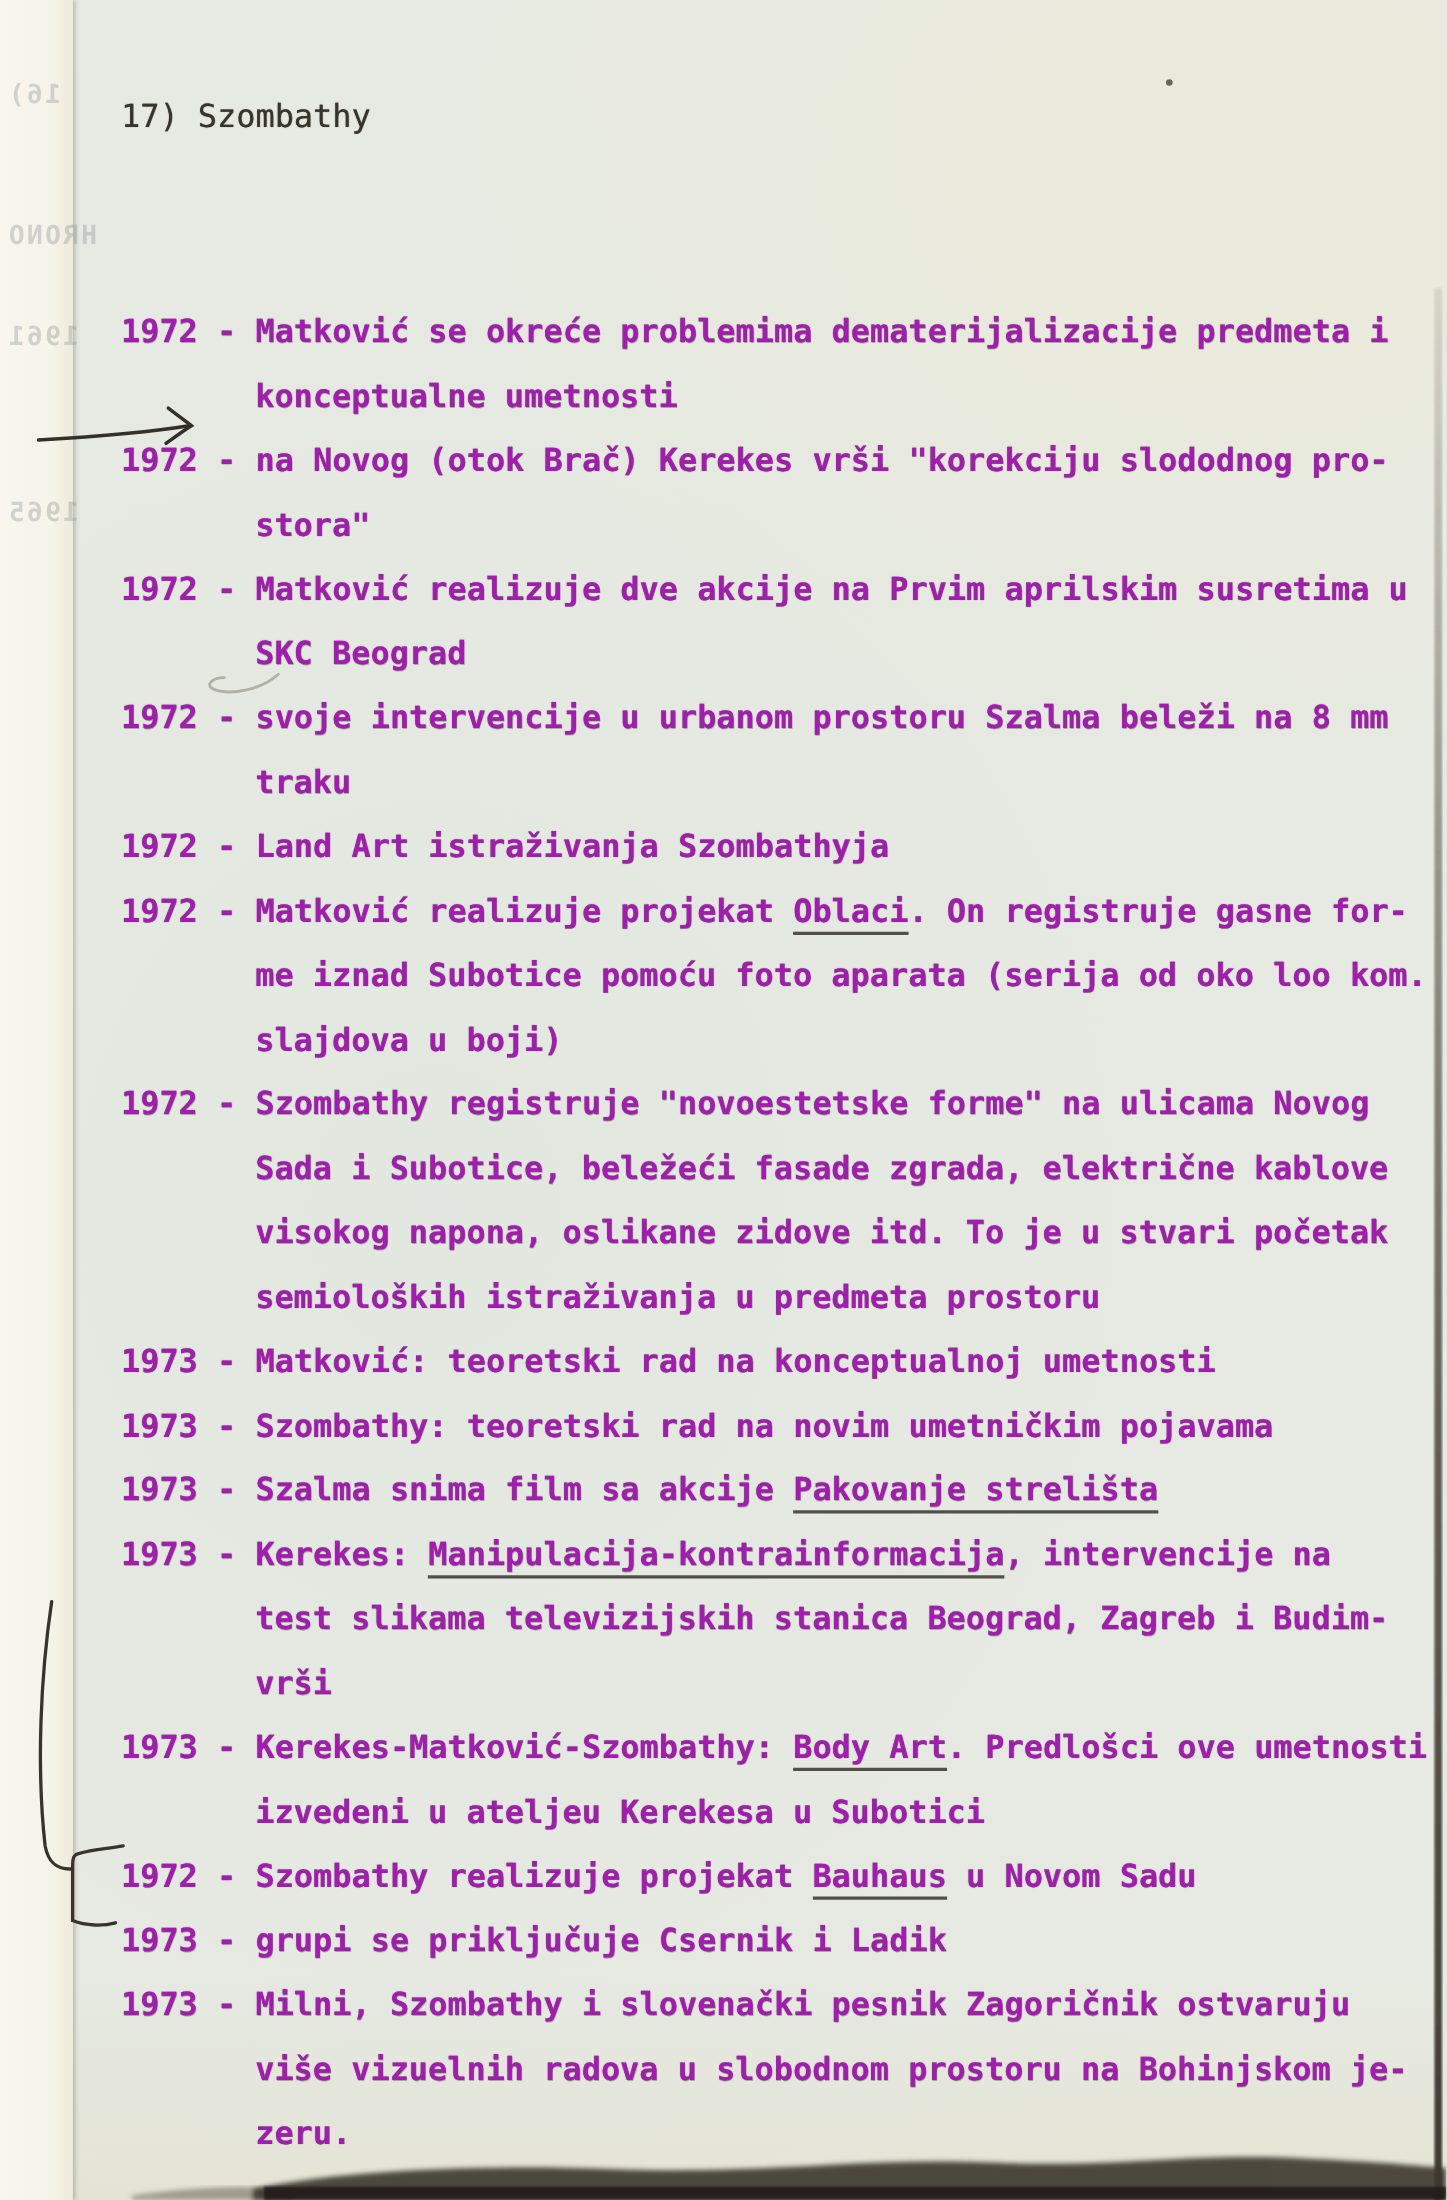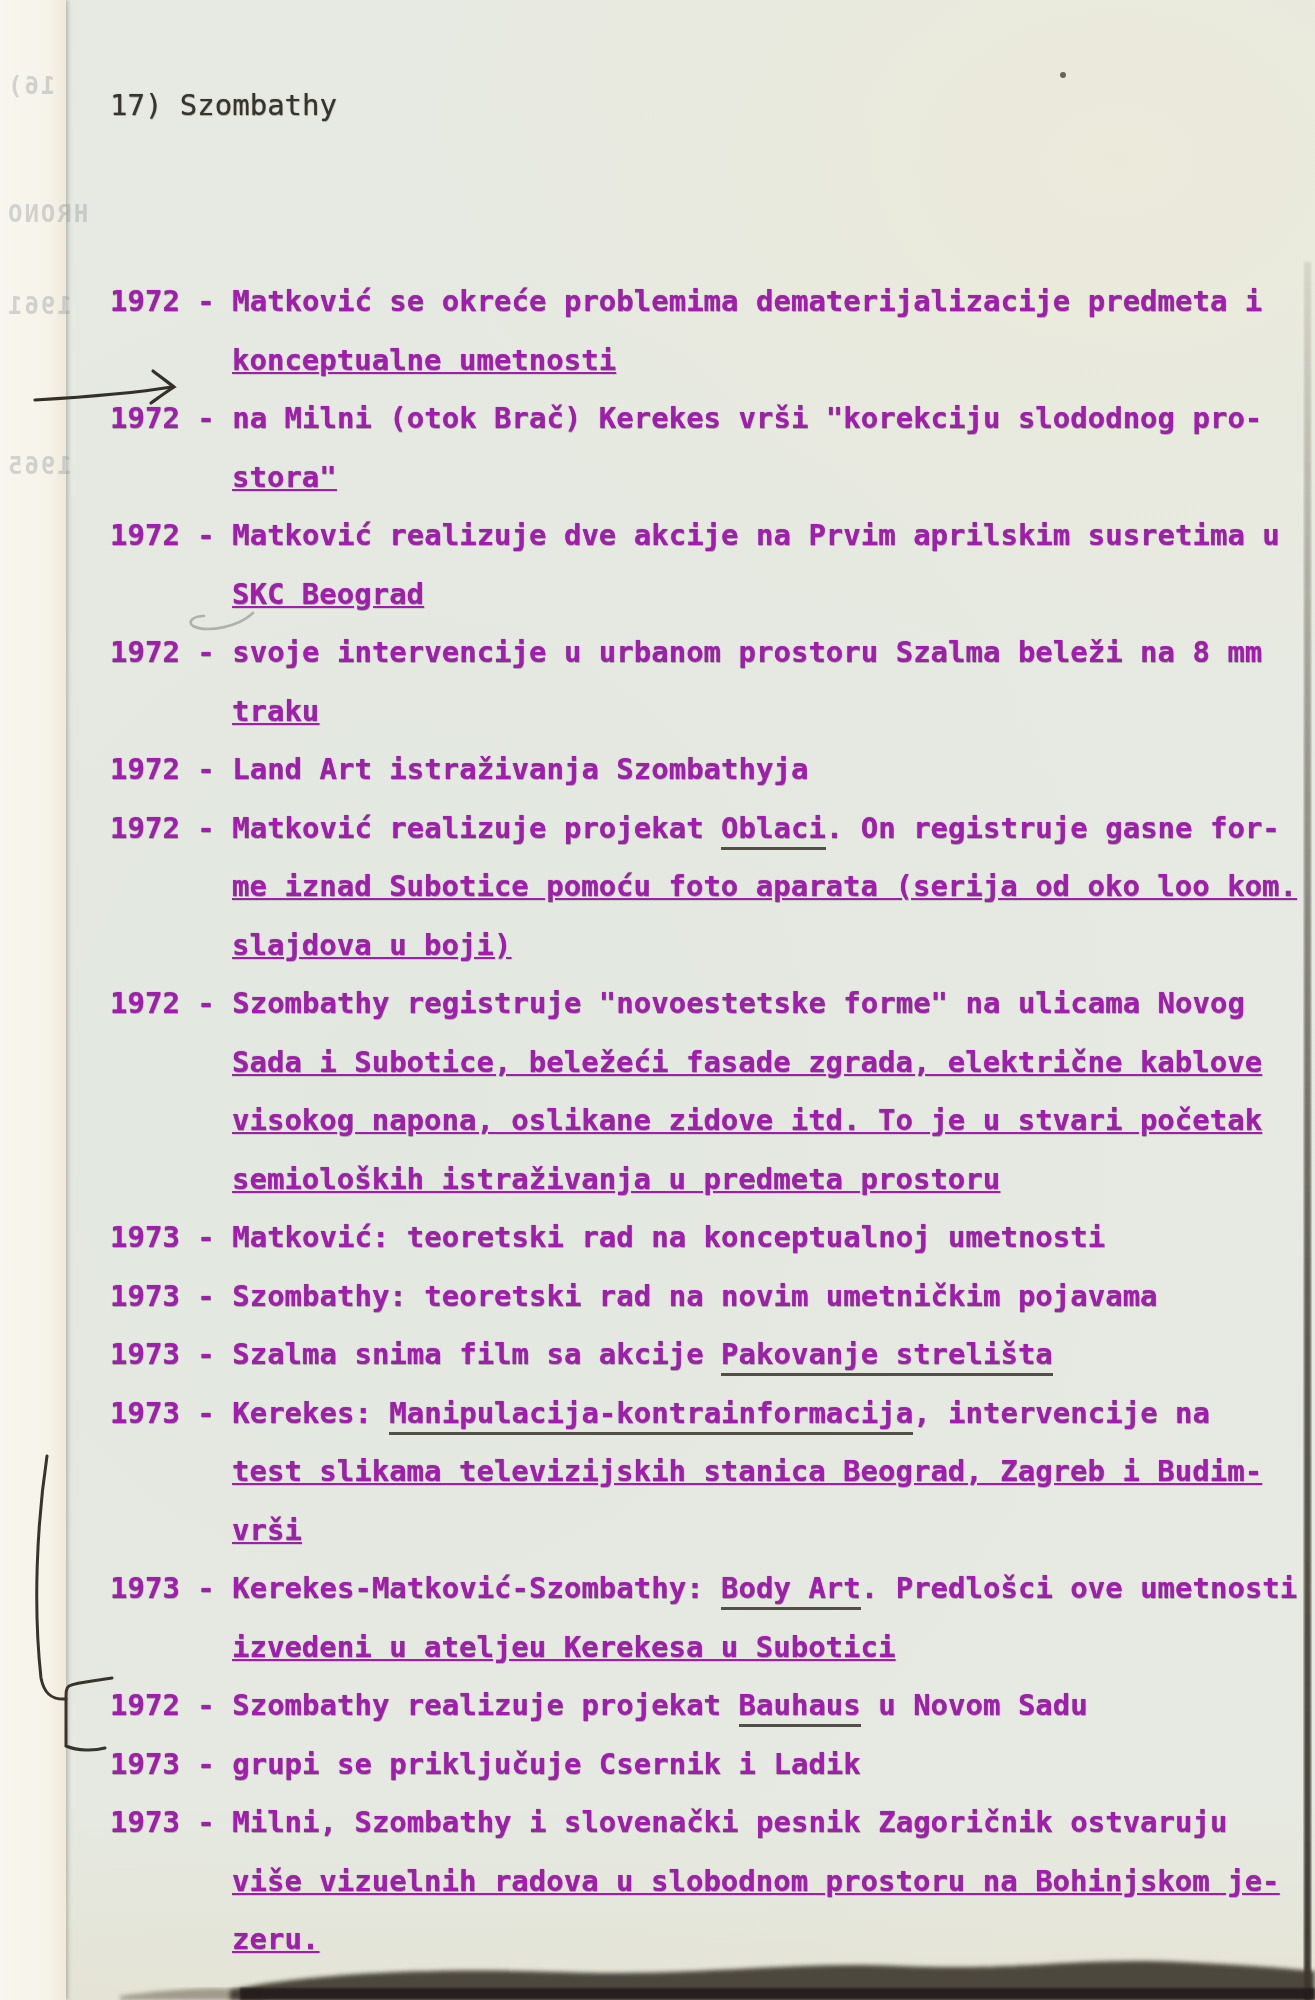--- a/index.html
+++ b/index.html
@@ -29,40 +29,40 @@
     font-size:29px;font-weight:normal;color:#37342d;
     text-shadow:0 0 1px rgba(55,52,44,0.65), 0.5px 0.5px 0 rgba(55,52,44,0.3);
     white-space:pre;
   }
   .entries{
     position:absolute;left:110px;top:272px;width:1195px;
     font-size:29px;font-weight:bold;color:#a21caf;
     text-shadow:0 0 1px rgba(58,55,47,0.6), 0.5px 0.5px 0 rgba(58,55,47,0.3);
   }
   .tline{line-height:58.5px;height:58.5px;white-space:pre;}
-  .tline.cont{padding-left:122px;text-decoration:underline;}
+  .tline.cont{padding-left:122px;}
   .u{border-bottom:3px solid rgba(55,52,45,0.85);padding-bottom:2px;}
   .overlay{position:absolute;left:0;top:0;pointer-events:none;}
 </style>
 </head>
 <body>
 
 <div class="prev-page"></div>
 <div id="ghosts">
     <div class="ghost" style="left: 6px; top: 72px;">16)</div>
     <div class="ghost" style="left: 6px; top: 200px;">HRONO</div>
     <div class="ghost" style="left: 6px; top: 292px;">1961</div>
     <div class="ghost" style="left: 6px; top: 452px;">1965</div>
   </div>
 
 <div class="header">17) Szombathy</div>
 <div class="entries" id="entries">
     <div class="tline"><span>1972 - </span><span>Matković se okreće problemima dematerijalizacije predmeta i</span></div>
     <div class="tline cont"><span>konceptualne umetnosti</span></div>
-    <div class="tline"><span>1972 - </span><span>na Milni (otok Brač) Kerekes vrši "korekciju slododnog pro-</span></div>
+    <div class="tline"><span>1972 - </span><span>na Novog (otok Brač) Kerekes vrši "korekciju slododnog pro-</span></div>
     <div class="tline cont"><span>stora"</span></div>
     <div class="tline"><span>1972 - </span><span>Matković realizuje dve akcije na Prvim aprilskim susretima u</span></div>
     <div class="tline cont"><span>SKC Beograd</span></div>
     <div class="tline"><span>1972 - </span><span>svoje intervencije u urbanom prostoru Szalma beleži na 8 mm</span></div>
     <div class="tline cont"><span>traku</span></div>
     <div class="tline"><span>1972 - </span><span>Land Art istraživanja Szombathyja</span></div>
     <div class="tline"><span>1972 - </span><span>Matković realizuje projekat </span><span class="u">Oblaci</span><span>. On registruje gasne for-</span></div>
     <div class="tline cont"><span>me iznad Subotice pomoću foto aparata (serija od oko loo kom.</span></div>
     <div class="tline cont"><span>slajdova u boji)</span></div>
     <div class="tline"><span>1972 - </span><span>Szombathy registruje "novoestetske forme" na ulicama Novog</span></div>

